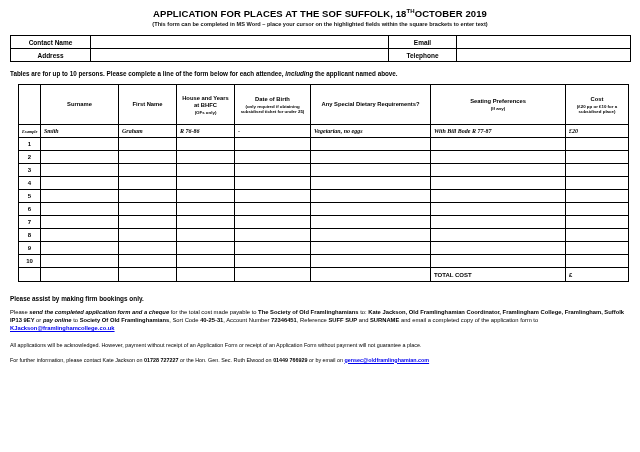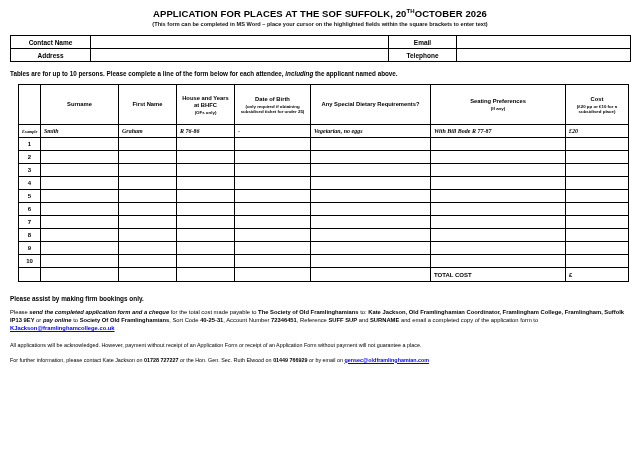--- a/index.html
+++ b/index.html
@@ -75,21 +75,21 @@
     text-decoration:underline;
     cursor:pointer;
   }
 </style>
 </head>
 <body>
 
 <div class="page">
 
   <div class="title">
-    <span>APPLICATION FOR PLACES AT THE SOF SUFFOLK, 20</span><sup>TH</sup><span>OCTOBER 2026</span>
+    <span>APPLICATION FOR PLACES AT THE SOF SUFFOLK, 18</span><sup>TH</sup><span>OCTOBER 2019</span>
   </div>
   <div class="subtitle">(This form can be completed in MS Word – place your cursor on the highlighted fields within the square brackets to enter text)</div>
 
   <table class="contact-table">
     <colgroup>
         <col style="width:80px">
         <col style="width:298px">
         <col style="width:68px">
         <col style="width:174px">
       </colgroup>

